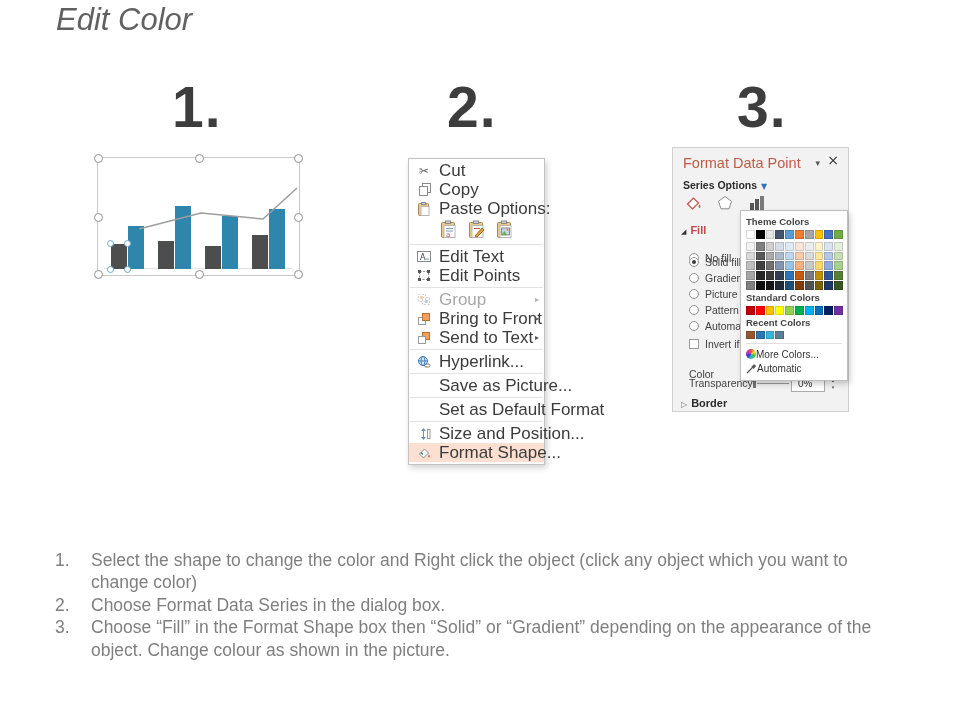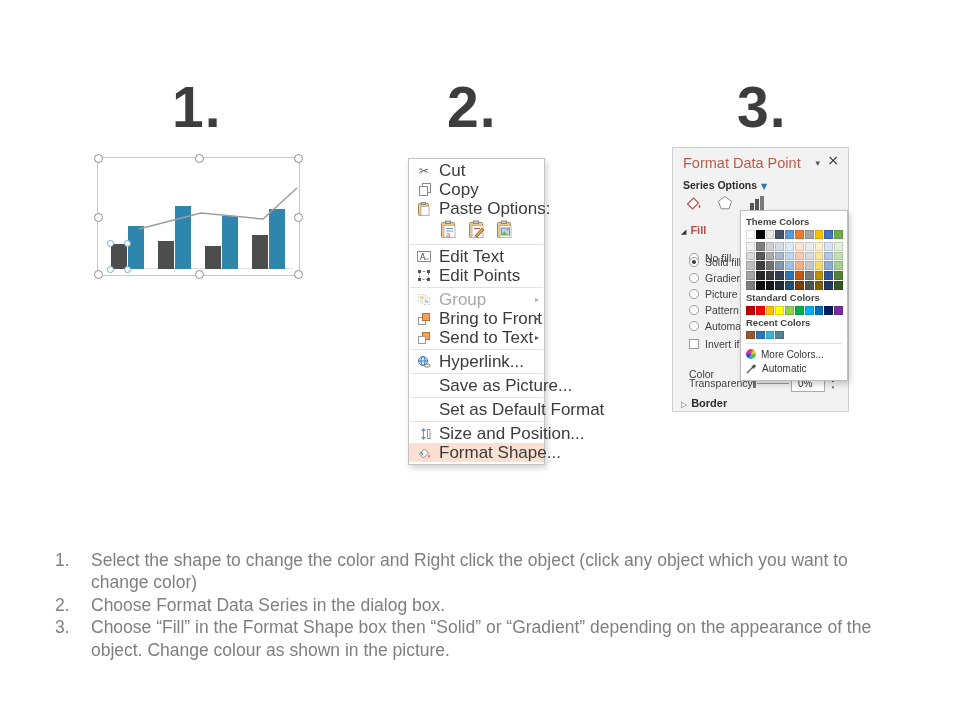--- a/index.html
+++ b/index.html
@@ -70,37 +70,38 @@
   .btri{color:#777;font-size:8px;margin-right:4px;}
 
   
   .flyout{position:absolute;left:740px;top:210px;width:108px;background:#fff;border:1px solid #bebebe;
           box-shadow:2px 3px 6px rgba(0,0,0,.2);z-index:10;padding:3px 5px 5px;box-sizing:border-box;}
   .flabel{font-size:9.5px;font-weight:bold;color:#444;margin:2px 0 3px;white-space:nowrap;}
   .srow{display:flex;gap:1px;margin-bottom:1px;}
   .srow.main{margin-bottom:3px;}
   .sw{width:8.8px;height:8.8px;flex:none;box-sizing:border-box;border:1px solid rgba(0,0,0,.14);}
   .fsep{border-top:1px solid #e0e0e0;margin:4px 0 3px;}
-  .fitem{display:flex;align-items:center;gap:5px;font-size:10px;color:#333;height:14px;white-space:nowrap;}
+  .fitem{display:flex;align-items:center;font-size:10px;color:#333;height:14px;white-space:nowrap;}
   .mcicon{width:10px;height:10px;border-radius:50%;flex:none;
           background:conic-gradient(#e43,#ed3,#4b4,#3bc,#33d,#c3c,#e43);}
 
   
   .instructions{position:absolute;left:55px;top:549px;width:845px;color:#7f7f7f;
                 font-size:17.5px;line-height:1.28;}
   .irow{display:flex;}
   .inum{width:36px;flex:none;}
   .itext{flex:1;}
   svg{display:block;}
 </style>
 </head>
 <body>
 
 <div class="slide">
 
+  <div class="title">Edit Color</div>
   <div class="stepnum n1">1.</div>
   <div class="stepnum n2">2.</div>
   <div class="stepnum n3">3.</div>
 
   <div class="chartbox">
     <span class="h h-tl"></span>
     <span class="h h-tm"></span>
     <span class="h h-tr"></span>
     <span class="h h-ml"></span>
     <span class="h h-mr"></span>

